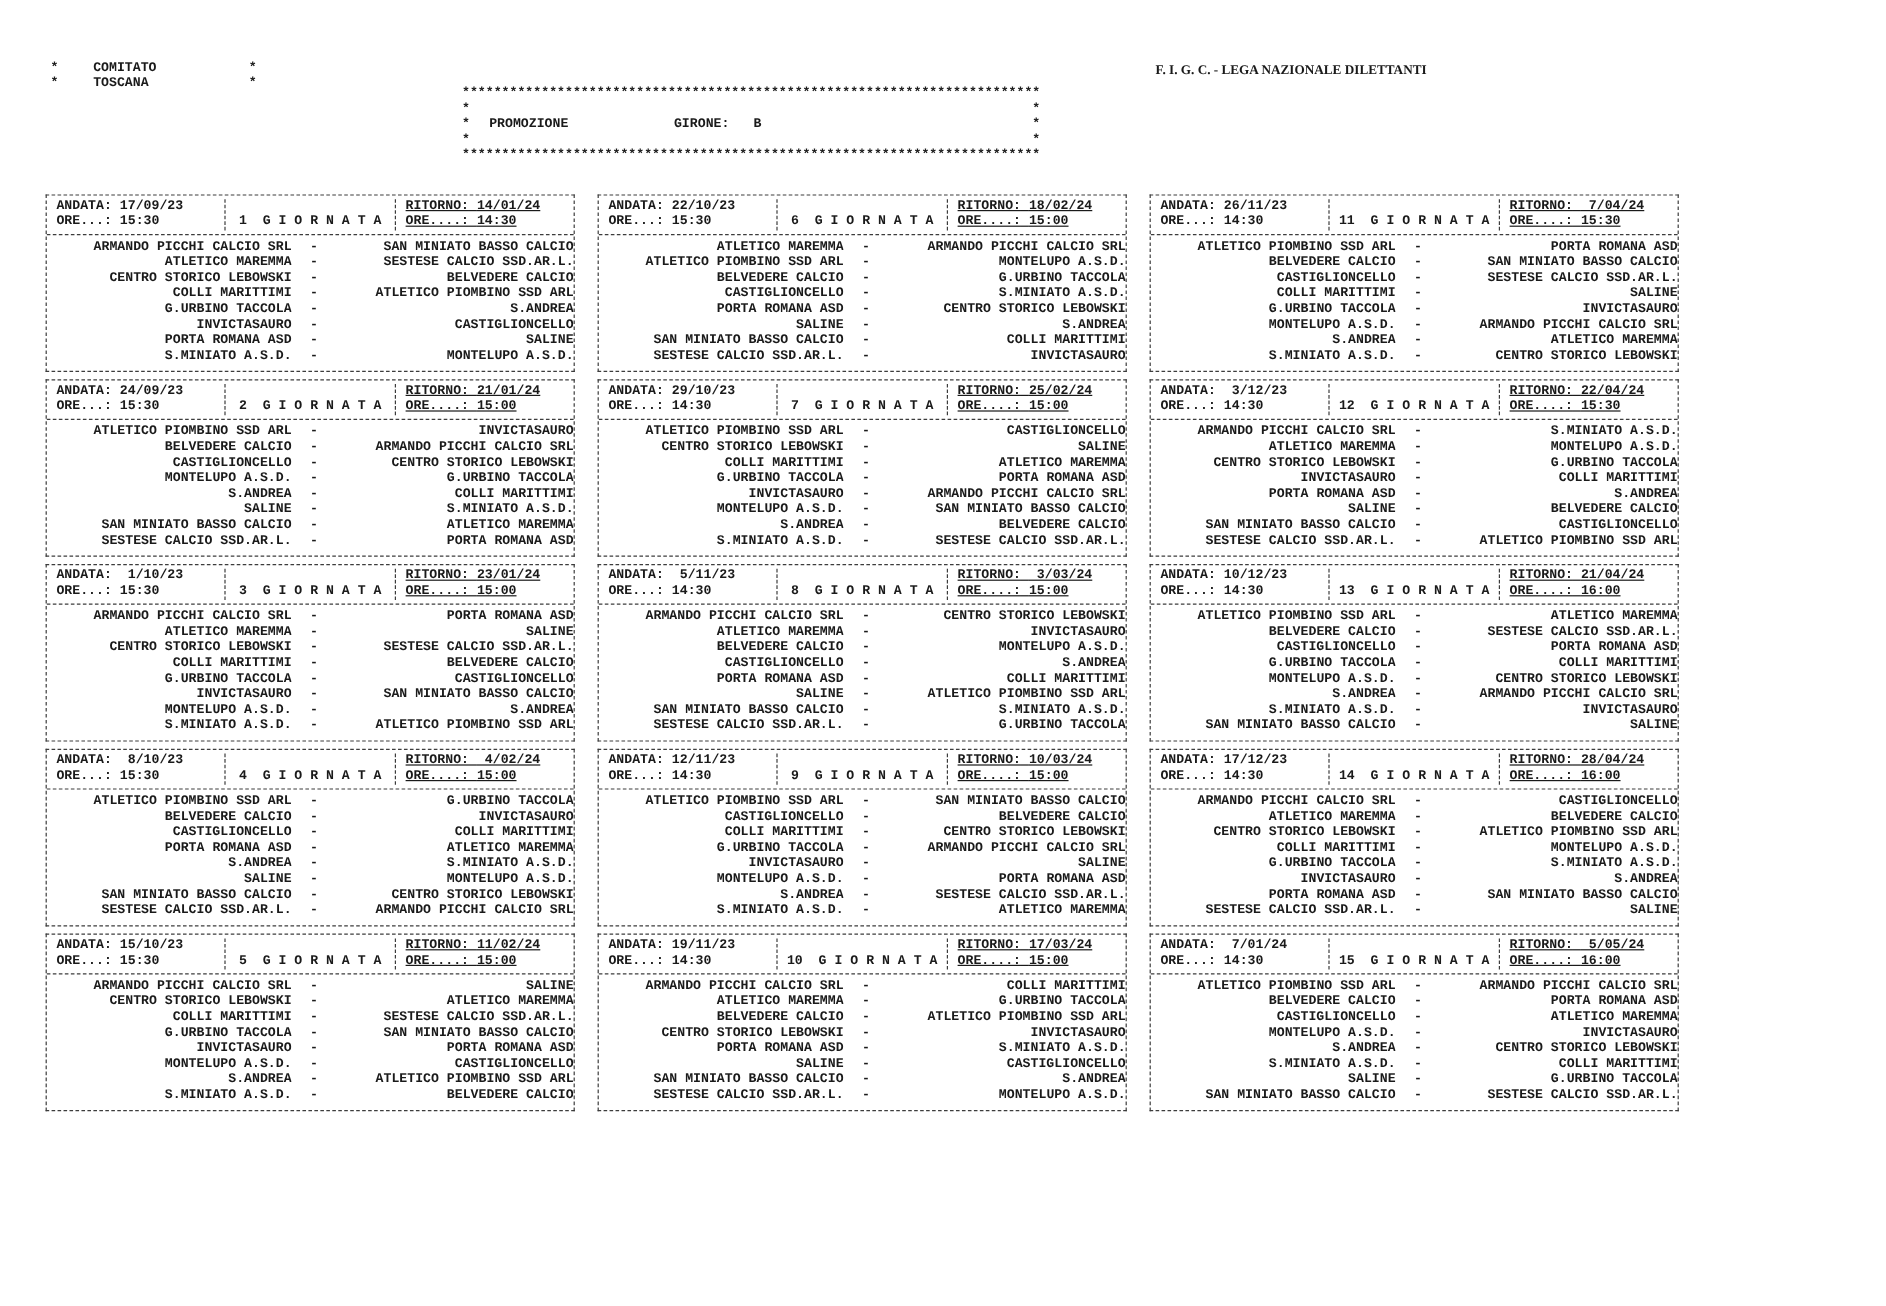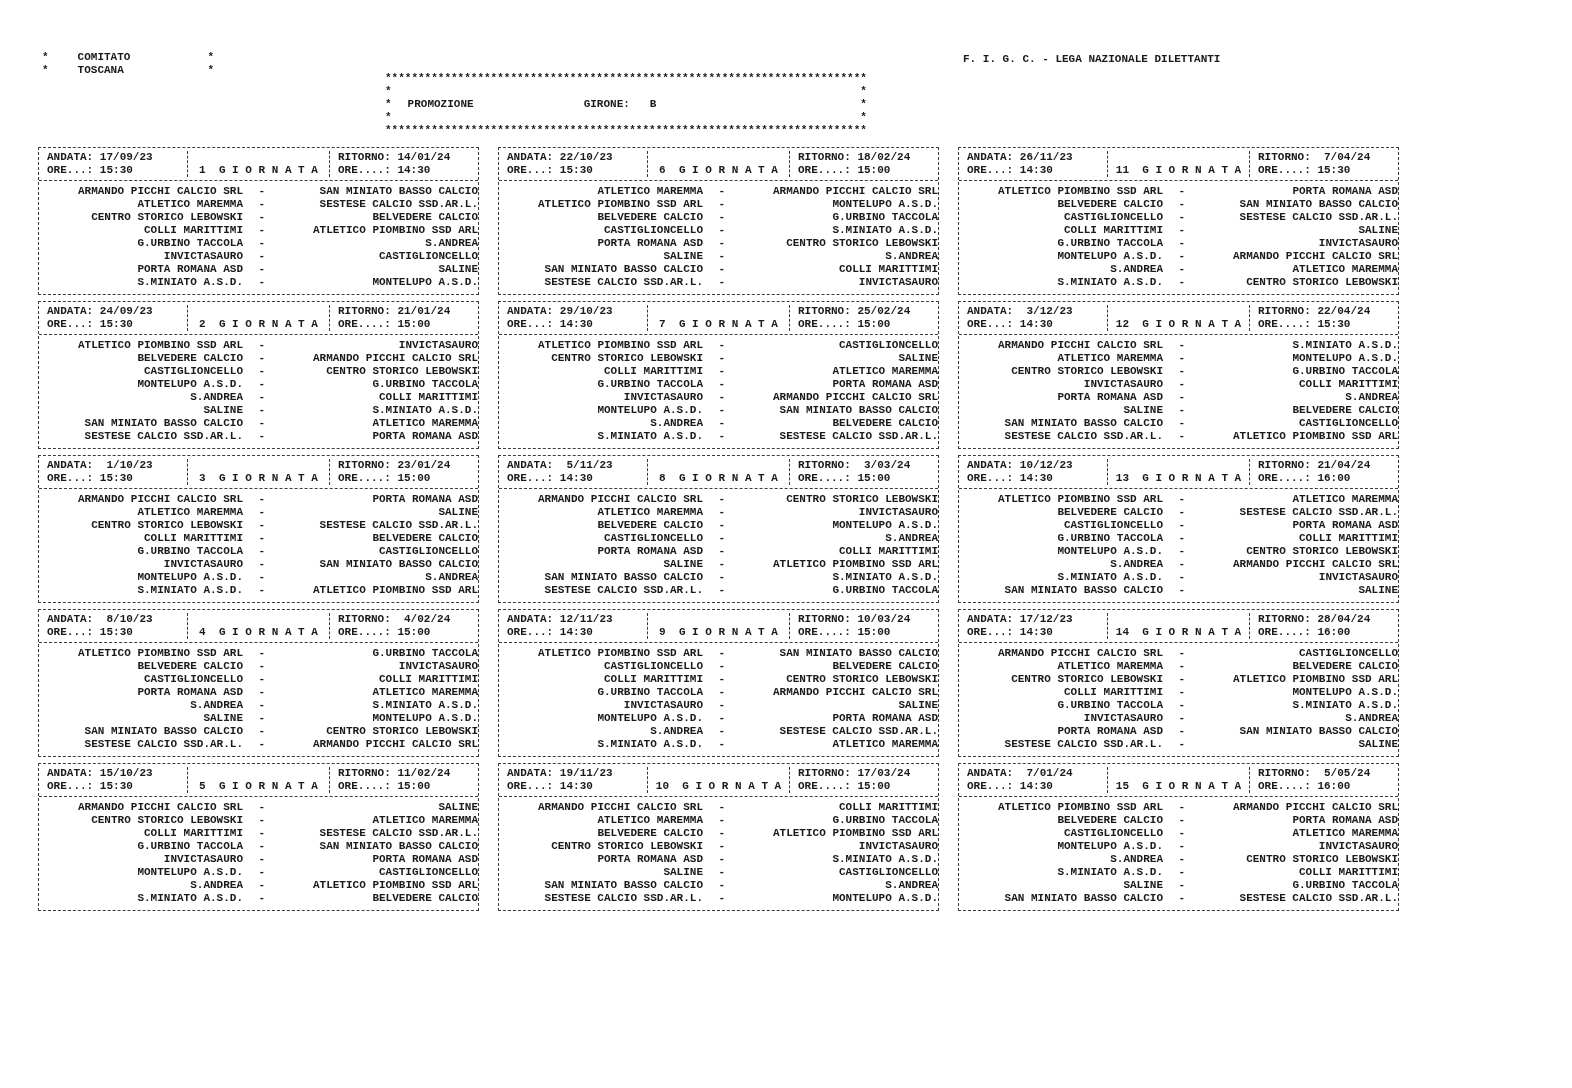--- a/index.html
+++ b/index.html
@@ -8,42 +8,42 @@
     font-family:"Liberation Mono","DejaVu Sans Mono",monospace;
     font-weight:bold; font-size:11px; line-height:13px; color:#1a1a1a;
     overflow:hidden;
   }
   
   .committee { position:absolute; left:42px; top:51px; width:172px; }
   .committee-line { display:flex; align-items:baseline; }
   .committee-line .name { margin-left:29px; }
   .committee-line .star-right { margin-left:auto; }
   
-  .federation { position:absolute; left:963px; top:53px; white-space:pre; }
+  .federation { position:absolute; left:963px; top:53px; white-space:pre;font-family:Liberation Serif, serif; }
   
   .banner { position:absolute; left:385px; top:72px; display:inline-block; }
   .banner-border { white-space:pre; }
   .banner-mid { display:flex; }
   .banner-mid .competition { margin-left:16px; }
-  .banner-mid .girone-label { margin-left:110px; }
+  .banner-mid .girone-label { margin-left:88px; }
   .banner-mid .girone-value { margin-left:20px; }
   .banner-mid .star-right { margin-left:auto; }
   
   .rounds-grid {
-    position:absolute; left:38px; top:147px;
+    position:absolute; left:38px; top:162px;
     display:grid; grid-template-columns:repeat(3,441px);
     grid-template-rows:repeat(5,auto); grid-auto-flow:column;
     column-gap:19px; row-gap:6px;
   }
   .round-block { border:1px dashed #3c3c3c; padding:3px 0 5px 0; background:#ffffff; }
   .round-header { display:flex; border-bottom:1px dashed #3c3c3c; padding-bottom:3px; }
   .hdr-cell { box-sizing:border-box; }
   .hdr-left  { width:149px; border-right:1px dashed #3c3c3c; padding-left:8px; }
   .hdr-mid   { flex:1; border-right:1px dashed #3c3c3c; text-align:center;font-family:Liberation Mono, monospace; }
-  .hdr-right { width:148px; padding-left:8px; }
+  .hdr-right { width:148px; padding-left:8px;text-decoration:underline; }
   .hdr-line { height:13px; white-space:nowrap; }
   .hdr-line .val { white-space:pre; }
   .giornata { white-space:pre; }
   .round-body { padding:4px 0 0 8px;text-align:right; }
   .match-row { display:flex; height:13px; }
   .match-row .home { width:196px; white-space:pre; overflow:hidden; }
   .match-row .dash { width:22px; }
   .match-row .away { flex:1; white-space:pre; overflow:hidden; }
 </style>
 </head>

